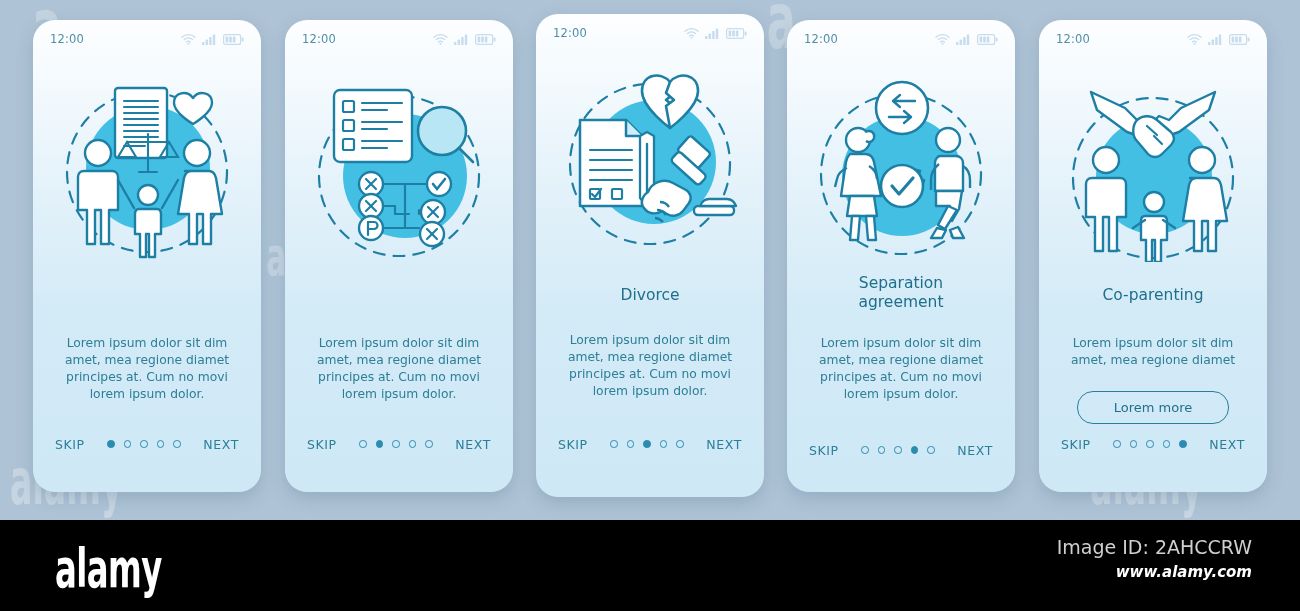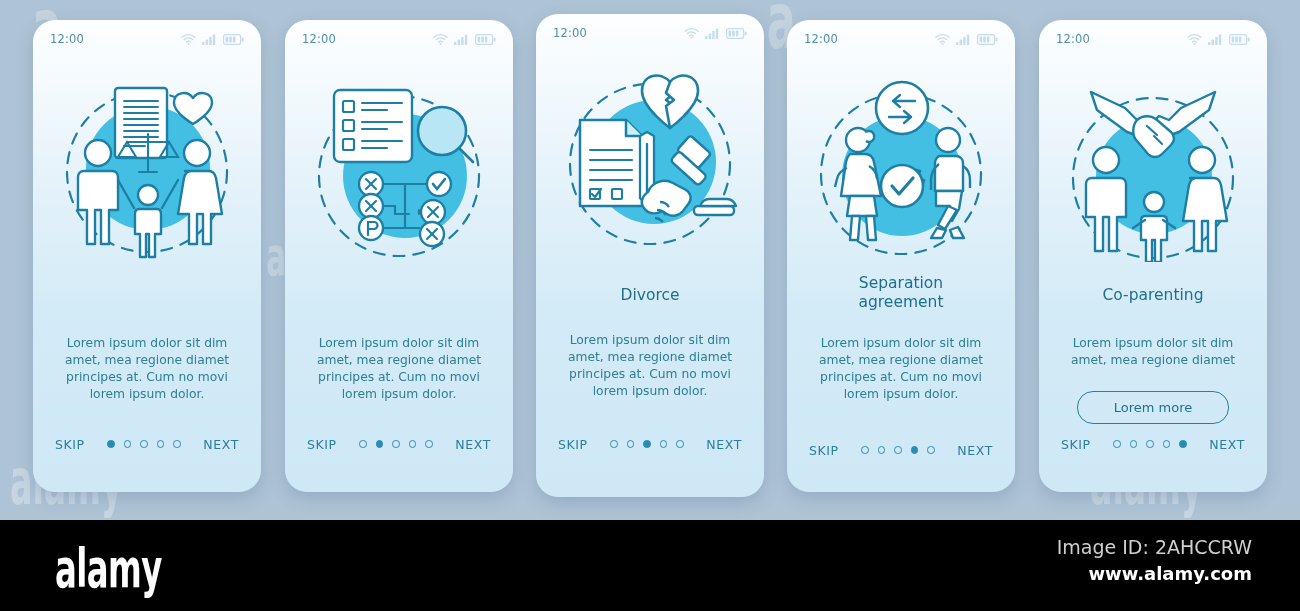--- a/index.html
+++ b/index.html
@@ -102,22 +102,23 @@
   .alamy-logo{
     position:absolute;left:55px;top:17px;color:#fff;
     font-family:"DejaVu Sans",sans-serif;font-weight:700;font-size:54px;
     transform:scaleX(.60);transform-origin:left top;letter-spacing:-1px;
   }
   .imgid{
     position:absolute;right:48px;top:16px;color:#cfcfcf;font-size:19px;
     font-family:"DejaVu Sans",sans-serif;
   }
   .site{
-    position:absolute;right:48px;top:43px;color:#fff;font-size:18px;font-weight:700;
+    position:absolute;right:48px;top:43px;color:#fff;font-size:15px;font-weight:700;
     font-family:"DejaVu Sans",sans-serif;
+    font-style:italic;
   }
 </style>
 </head>
 <body>
 
 <div class="wm-letter" style="left:20px;top:-12px;font-size:80px;">a</div>
 <div class="wm-letter" style="left:258px;top:230px;font-size:54px;">a</div>
 <div class="wm-letter" style="left:455px;top:200px;font-size:58px;">a</div>
 <div class="wm-letter" style="left:755px;top:-18px;font-size:78px;">a</div>
 <div class="wm-letter" style="left:1215px;top:240px;font-size:60px;">a</div>

